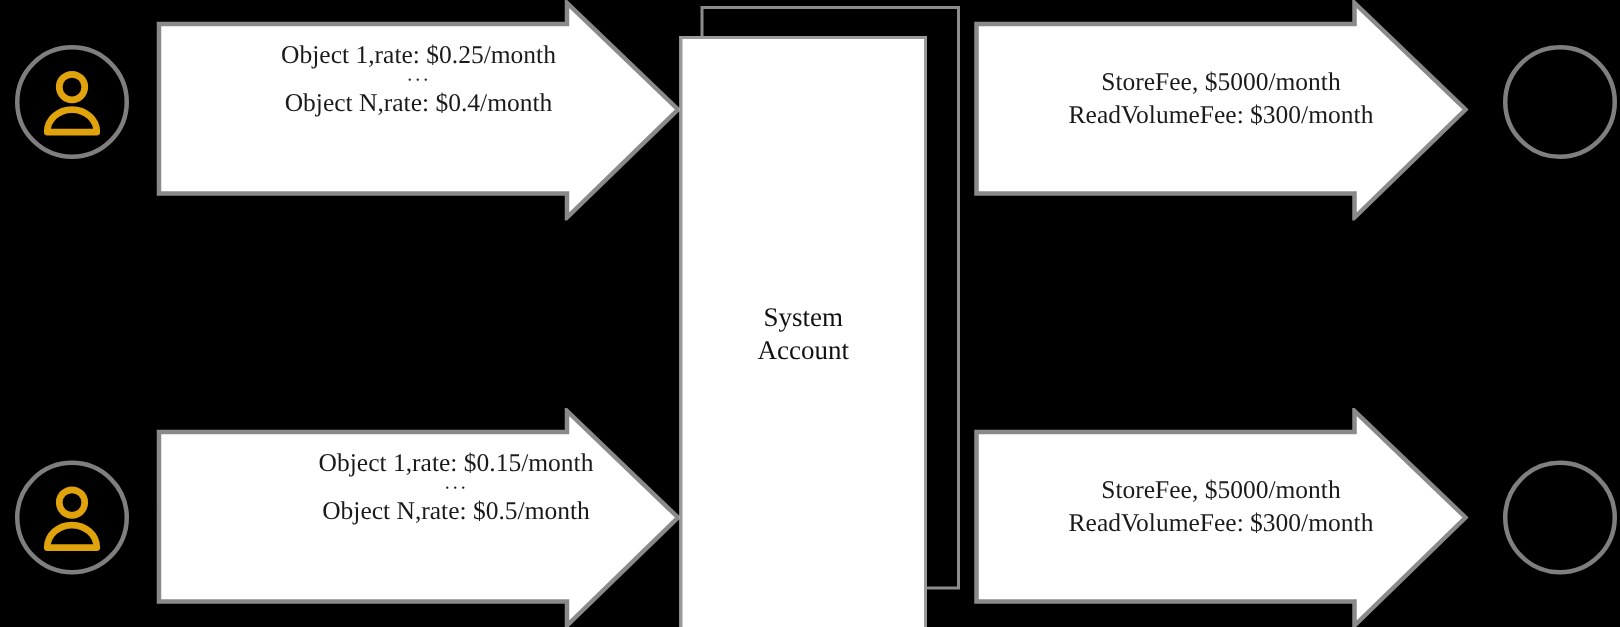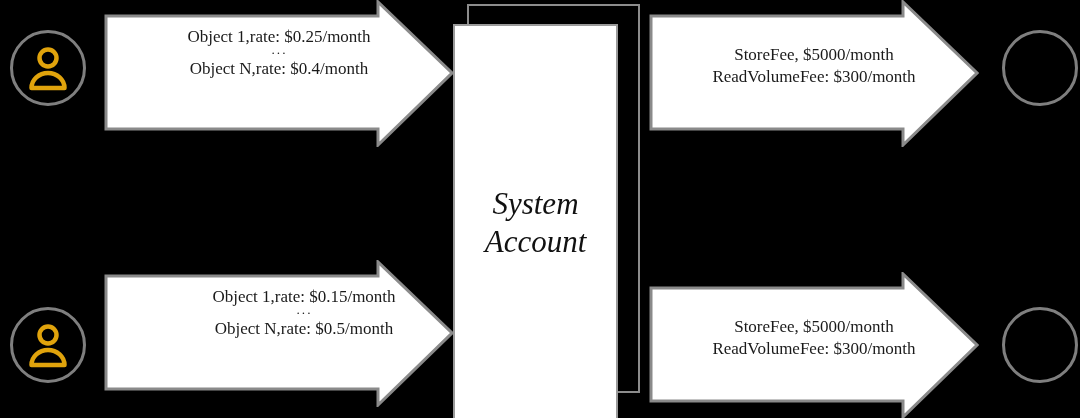--- a/index.html
+++ b/index.html
@@ -64,23 +64,22 @@
     box-sizing:border-box;
     border:2px solid #9a9a9a;
     background:#ffffff;
     display:flex;
     align-items:center;
     justify-content:center;
     text-align:center;
   }
   .account-box .account-text{
     color:#111;
-    font-size:31px;
+    font-size:18px;
     line-height:1.22;
-    font-style:italic;
   }
   .account-box .account-text .ln{display:block;}
 </style>
 </head>
 <body>
 
 <div id="stage">
 
   <div class="abs actor-circle" style="left:10px; top:30px; width:76px; height:76px;">
     <svg class="person-icon" viewBox="0 0 42 46">
@@ -100,21 +99,21 @@
     </div>
   </div>
 
   <div class="abs actor-circle" style="left:10px; top:307px; width:76px; height:76px;">
     <svg class="person-icon" viewBox="0 0 42 46">
       <circle cx="21" cy="13" r="8.5" fill="none" stroke="#E0A30C" stroke-width="4.5"></circle>
       <path d="M4.5 43 a16.5 15 0 0 1 33 0 z" fill="none" stroke="#E0A30C" stroke-width="4.5" stroke-linejoin="round"></path>
     </svg>
   </div>
 
-  <div class="abs arrow-wrap" style="left:104px; top:260px; width:400px; height:147px;">
+  <div class="abs arrow-wrap" style="left:104px; top:272px; width:400px; height:147px;">
     <svg width="350" height="147" viewBox="0 0 350 147">
       <polygon points="2,16 274,16 274,2 348,73 274,145 274,129 2,129" fill="#ffffff" stroke="#8a8a8a" stroke-width="3" stroke-linejoin="miter"></polygon>
     </svg>
     <div class="arrow-label" style="top:26px; padding-right:76px; font-size:17px;">
       <span class="ln">Object 1,rate: $0.15/month</span>
       <span class="ellip">···</span>
       <span class="ln">Object N,rate: $0.5/month</span>
     </div>
   </div>
 

